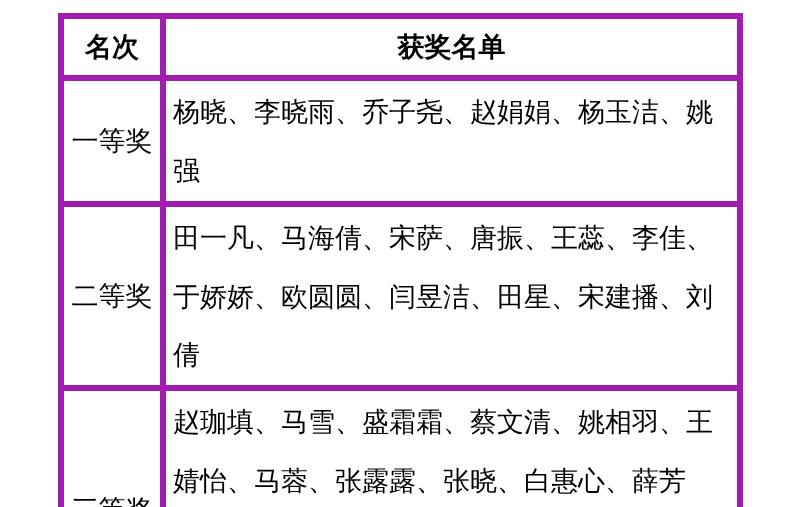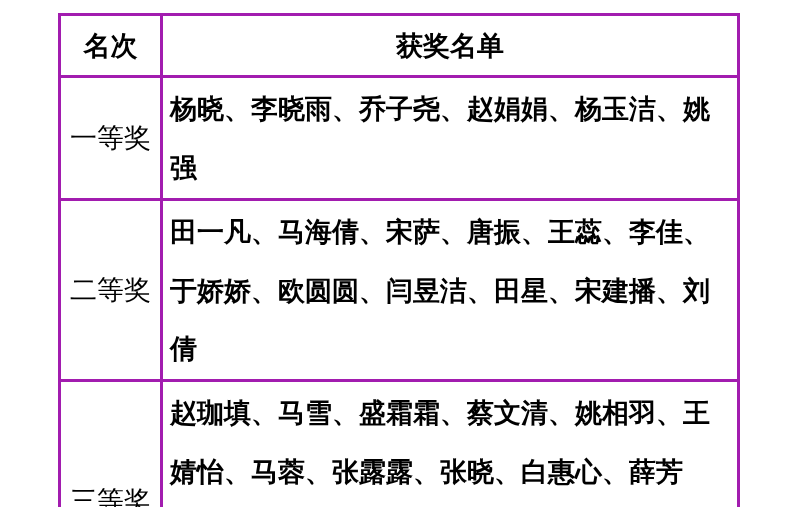--- a/index.html
+++ b/index.html
@@ -20,21 +20,21 @@
     position: absolute;
     left: 58px;
     top: 13px;
     width: 679px;
     border-collapse: collapse;
     table-layout: fixed;
     border: 2px solid #000000;
   }
   table.award-table th,
   table.award-table td {
-    border: 3px solid #a21caf;
+    border: 6px solid #a21caf;
     font-size: 27px;
     color: #000000;
     vertical-align: middle;
     overflow: hidden;
   }
   col.rank-col  { width: 102px; }
   col.names-col { width: 577px; }
   tr.header-row     { height: 62px; }
   tr.row-first      { height: 68px; }
   tr.row-second     { height: 123px; }
@@ -45,21 +45,21 @@
     padding: 0 4px;
   }
   td.rank-cell {
     text-align: center;
     font-weight: normal;
     padding: 0 4px;
     margin-left: 26px;
   }
   td.names-cell {
     text-align: left;
-    font-weight: bold;
+    font-weight: normal;
     padding: 2px 10px 0 7px;
     line-height: 2.18;
   }
 </style>
 </head>
 <body>
 
 <div class="canvas">
   <table class="award-table">
     <colgroup>

